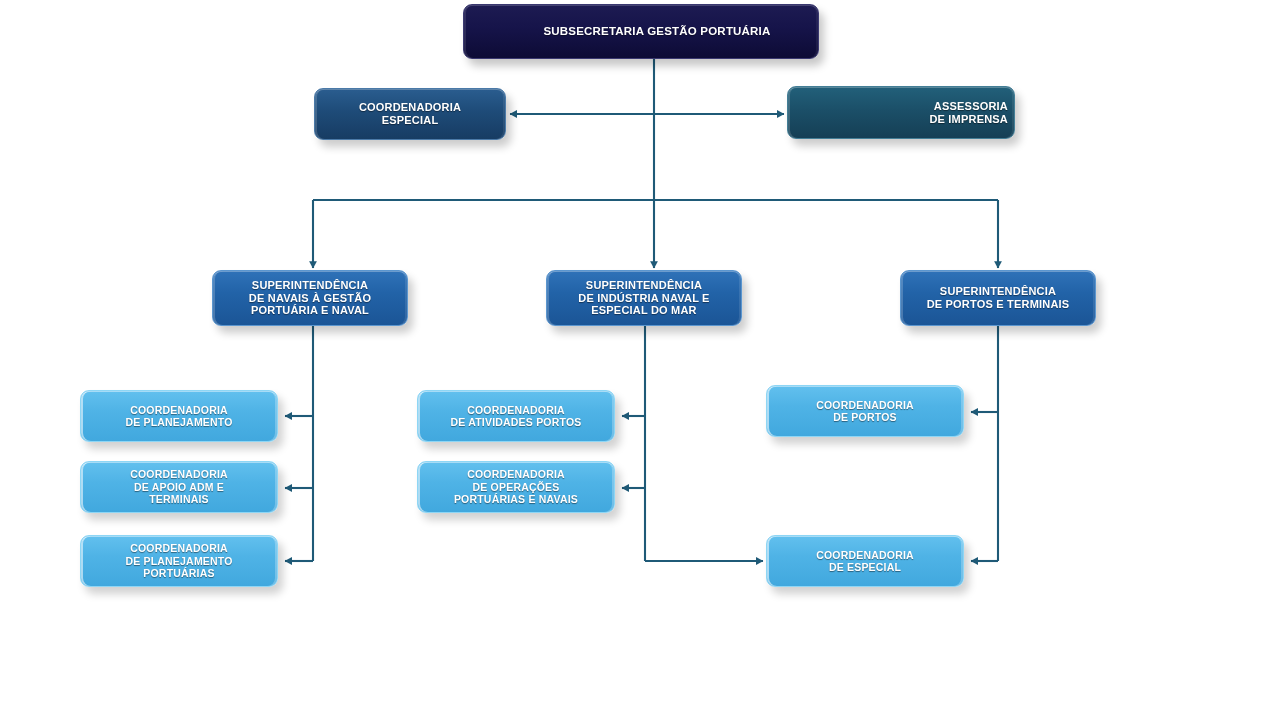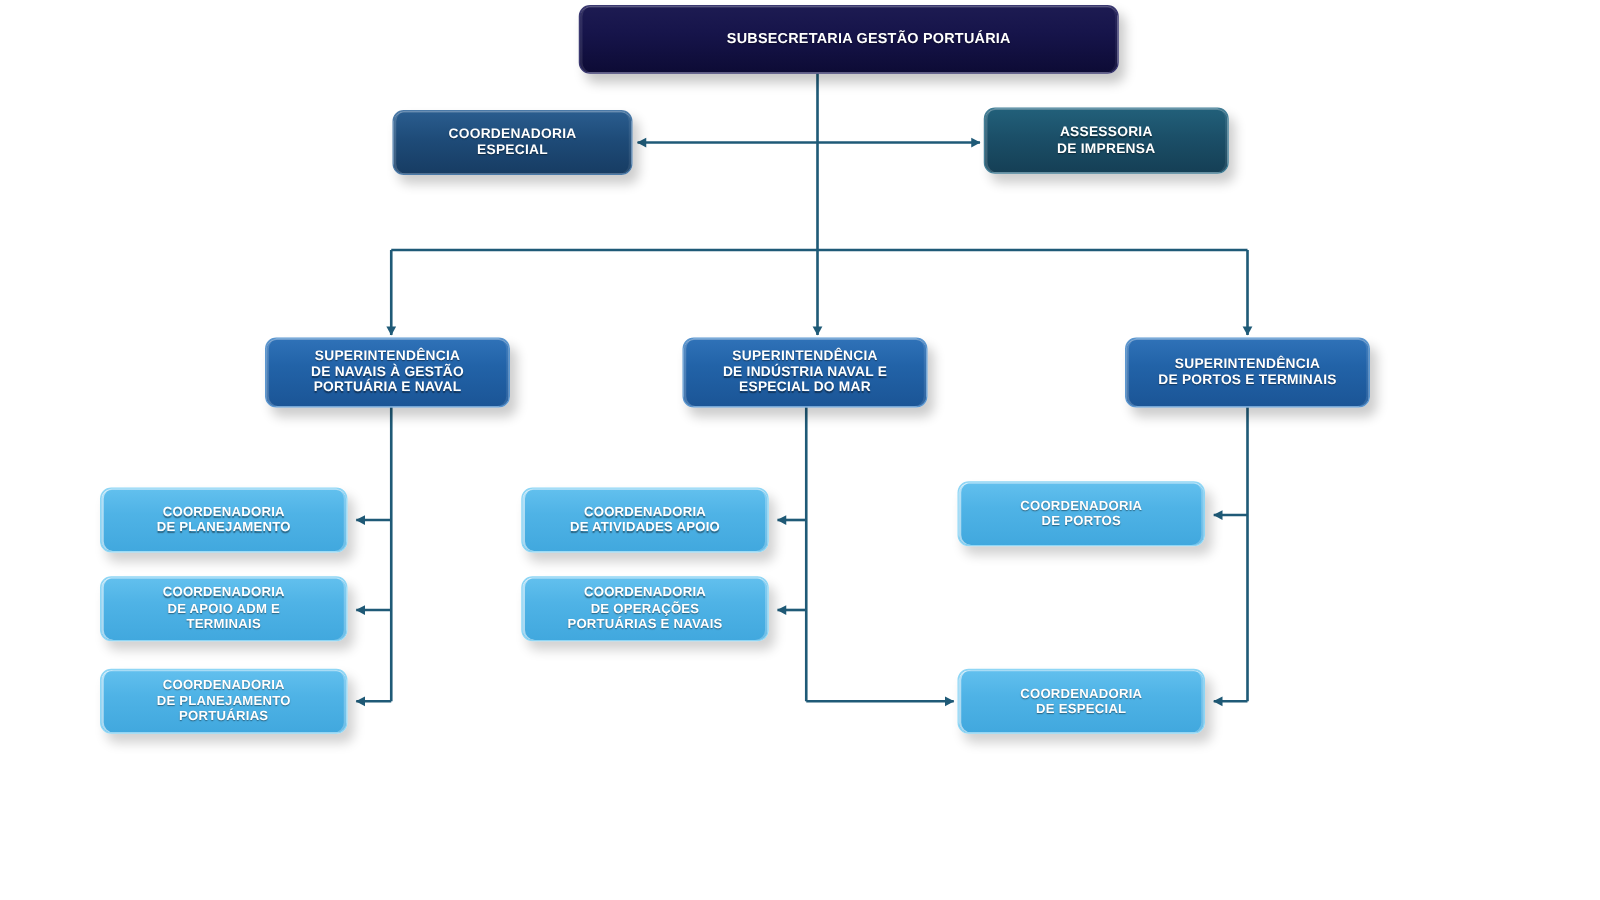--- a/index.html
+++ b/index.html
@@ -143,34 +143,34 @@
       <path d="M645,416 L622,416" marker-end="url(#ar-left)"></path>
       <path d="M645,488 L622,488" marker-end="url(#ar-left)"></path>
       <path d="M645,561 L763,561" marker-end="url(#ar-right)"></path>
 
       <path d="M998,326 L998,561"></path>
       <path d="M998,412 L971,412" marker-end="url(#ar-left)"></path>
       <path d="M998,561 L971,561" marker-end="url(#ar-left)"></path>
     </g>
   </svg>
 
-  <div class="node lv-root" style="left:463px; top:4px; width:432px; height:55px;padding-left:32px;">
+  <div class="node lv-root" style="left:463px; top:4px; width:356px; height:55px;padding-left:32px;">
     <span class="label">
         <div>SUBSECRETARIA  GESTÃO PORTUÁRIA</div>
       </span>
   </div>
 
   <div class="node lv-staff-a" style="left:314px; top:88px; width:192px; height:52px;">
     <span class="label">
         <div>COORDENADORIA</div>
         <div>ESPECIAL</div>
       </span>
   </div>
 
-  <div class="node lv-staff-b" style="left:787px; top:86px; width:196px; height:53px;">
+  <div class="node lv-staff-b" style="left:787px; top:86px; width:228px; height:53px;text-align:right;">
     <span class="label">
         <div>ASSESSORIA</div>
         <div>DE IMPRENSA</div>
       </span>
   </div>
 
   <div class="node lv-super" style="left:212px; top:270px; width:196px; height:56px;">
     <span class="label">
         <div>SUPERINTENDÊNCIA</div>
         <div>DE NAVAIS À GESTÃO</div>
@@ -212,21 +212,21 @@
     <span class="label">
         <div>COORDENADORIA</div>
         <div>DE PLANEJAMENTO</div>
         <div>PORTUÁRIAS</div>
       </span>
   </div>
 
   <div class="node lv-coord" style="left:417px; top:390px; width:198px; height:52px;">
     <span class="label">
         <div>COORDENADORIA</div>
-        <div>DE ATIVIDADES APOIO</div>
+        <div>DE ATIVIDADES PORTOS</div>
       </span>
   </div>
 
   <div class="node lv-coord" style="left:417px; top:461px; width:198px; height:52px;">
     <span class="label">
         <div>COORDENADORIA</div>
         <div>DE OPERAÇÕES</div>
         <div>PORTUÁRIAS E NAVAIS</div>
       </span>
   </div>

